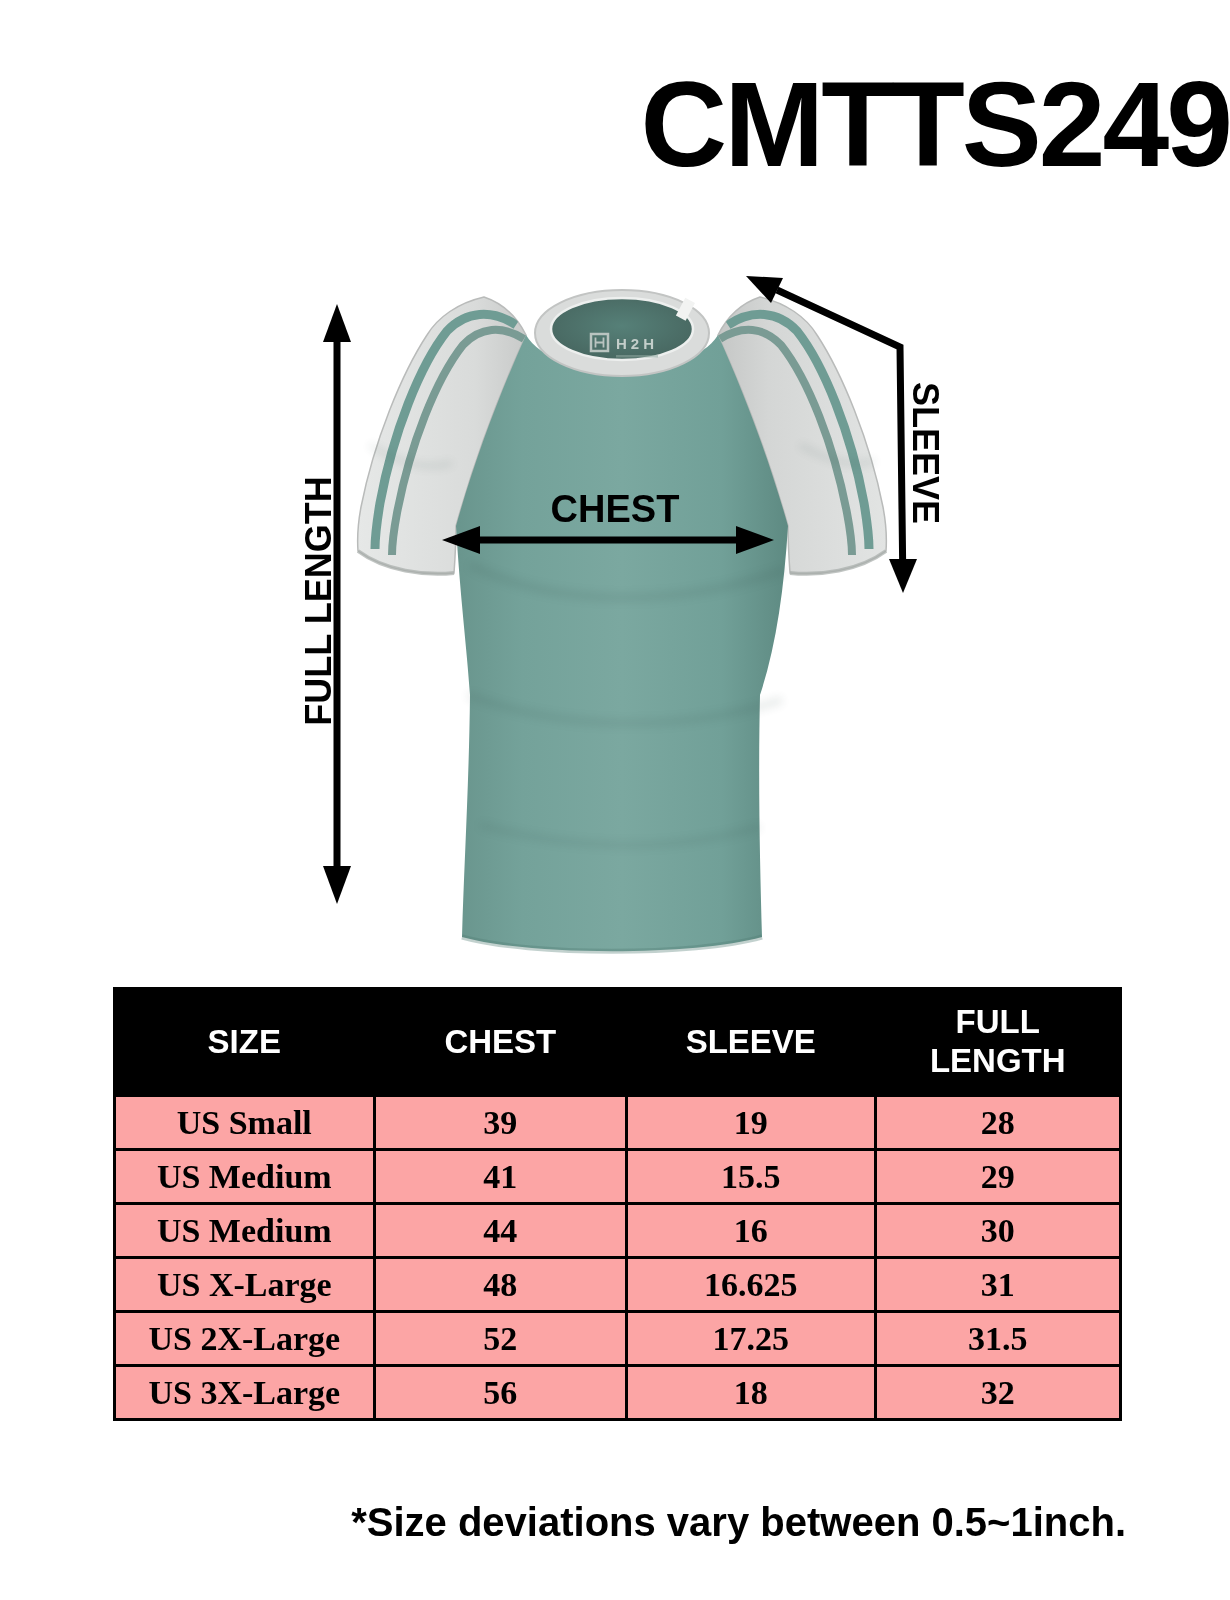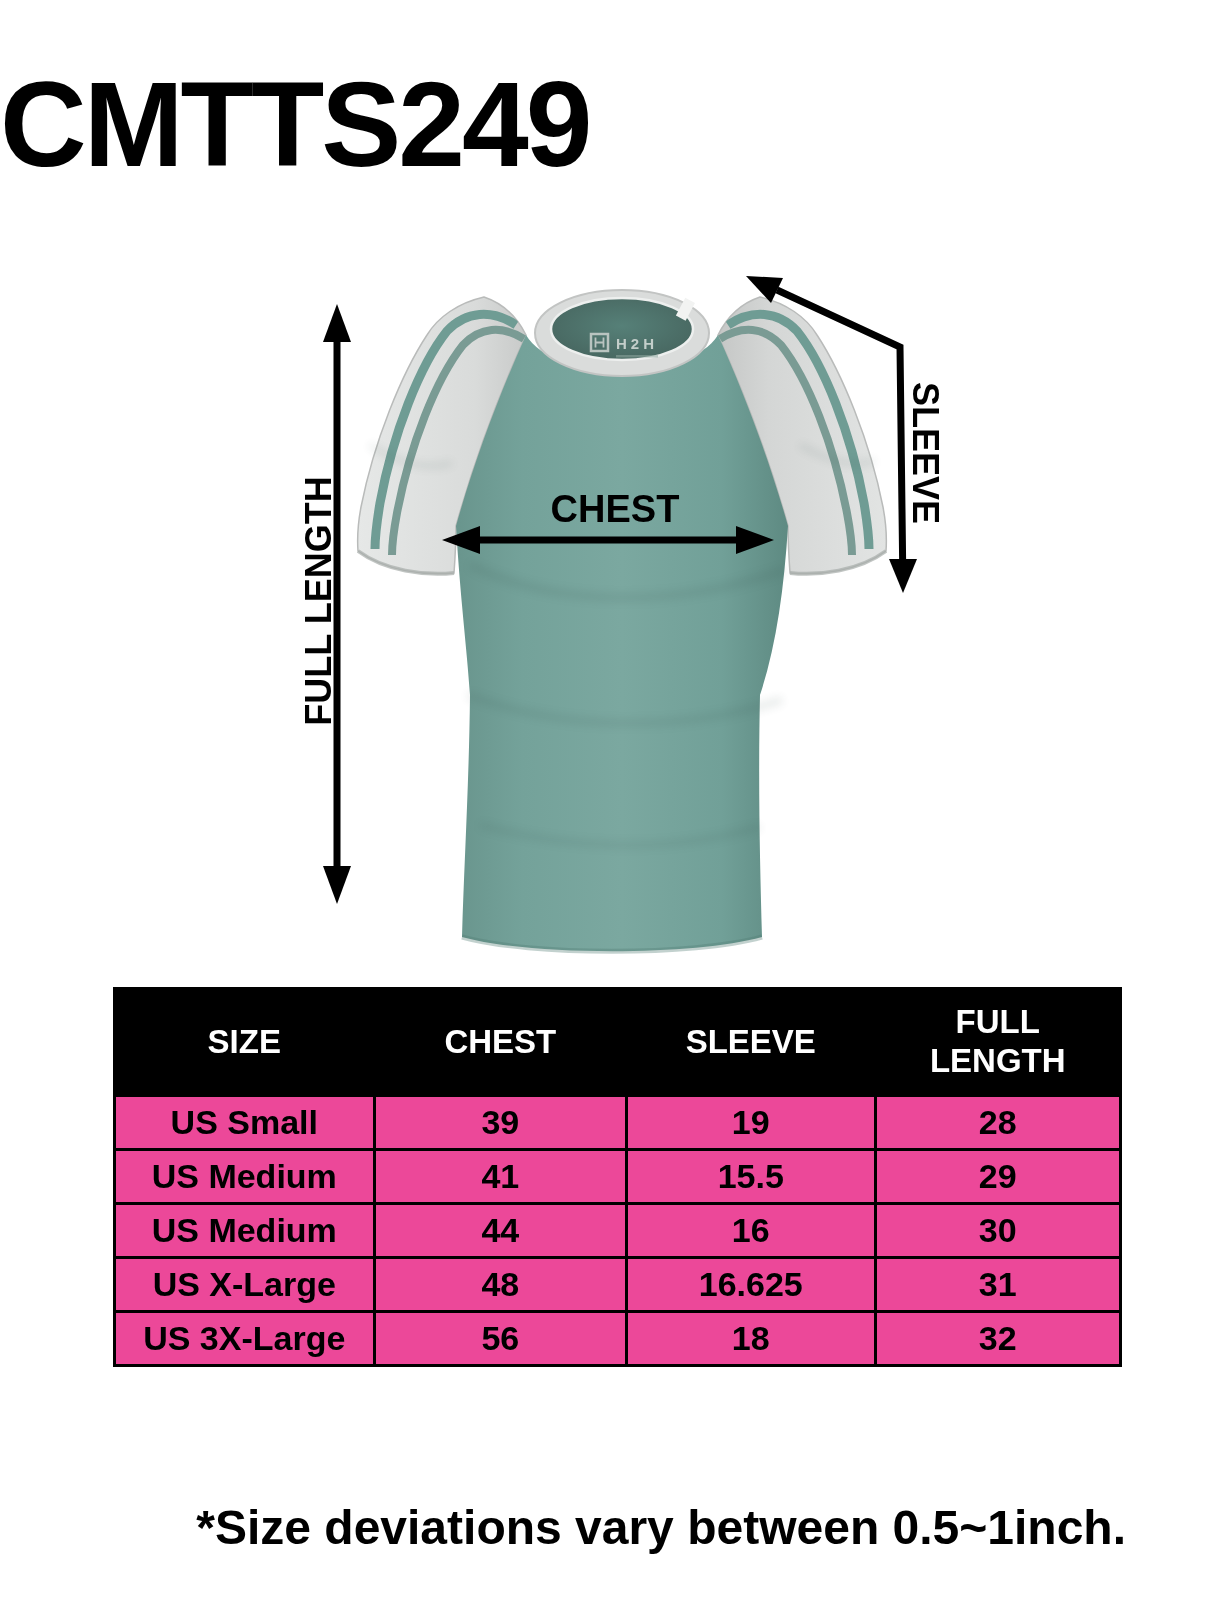--- a/index.html
+++ b/index.html
@@ -2,43 +2,43 @@
 <html><head>
 <meta charset="utf-8">
 <style>
   html,body { margin:0; padding:0; background:#ffffff; }
   .canvas {
     position:relative; width:1230px; height:1600px; background:#ffffff;
     font-family:"Liberation Sans", sans-serif; overflow:hidden;
   }
   .title {
     position:absolute; top:52px; left:0; width:100%;
-    text-align:left; font-size:120px; font-weight:bold;
+    text-align:right; font-size:120px; font-weight:bold;
     letter-spacing:-3px; color:#000; line-height:1.2;
   }
   .shirt-svg { position:absolute; left:330px; top:265px; width:580px; height:690px; }
   .arrows-svg { position:absolute; left:280px; top:260px; width:680px; height:700px; }
   .unit-label {
     position:absolute; top:998px; right:116px;
     font-size:34px; font-weight:bold; color:#a16207;
   }
   .size-table {
     position:absolute; left:113px; top:987px; width:1009px;
     border-collapse:collapse; table-layout:fixed;
   }
   .size-table th, .size-table td { border:3px solid #000; text-align:center; vertical-align:middle; }
   .size-table thead th {
     background:#000; color:#fff; height:102px;
     font-size:33px; font-weight:bold; line-height:1.18;
   }
   .size-table thead th .wrap { display:inline-block; max-width:150px; }
-  .size-table tbody td { height:49px; font-size:34px; font-weight:bold; color:#000; background:#ec4899; }
+  .size-table tbody td { height:49px; font-size:34px; font-weight:bold; color:#000; background:#fca5a5;font-family:Liberation Serif, serif; }
   .footnote {
     position:absolute; top:1500px; right:104px;
-    font-size:48px; font-weight:bold; color:#000;
+    font-size:40px; font-weight:bold; color:#000;
   }
   svg text { font-family:"Liberation Sans", sans-serif; }
 </style>
 </head>
 <body>
 
 <div class="canvas">
 
   <div class="title">CMTTS249</div>
 
@@ -177,20 +177,26 @@
         <td>16</td>
         <td>30</td>
       </tr>
       <tr>
         <td>US X-Large</td>
         <td>48</td>
         <td>16.625</td>
         <td>31</td>
       </tr>
       <tr>
+        <td>US 2X-Large</td>
+        <td>52</td>
+        <td>17.25</td>
+        <td>31.5</td>
+      </tr>
+      <tr>
         <td>US 3X-Large</td>
         <td>56</td>
         <td>18</td>
         <td>32</td>
       </tr>
     </tbody>
   </table>
 
   <div class="footnote">*Size deviations vary between 0.5~1inch.</div>
 

